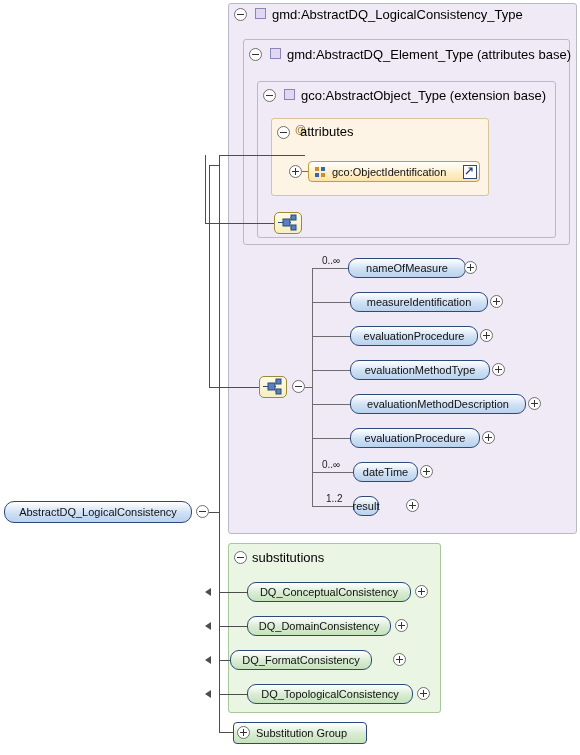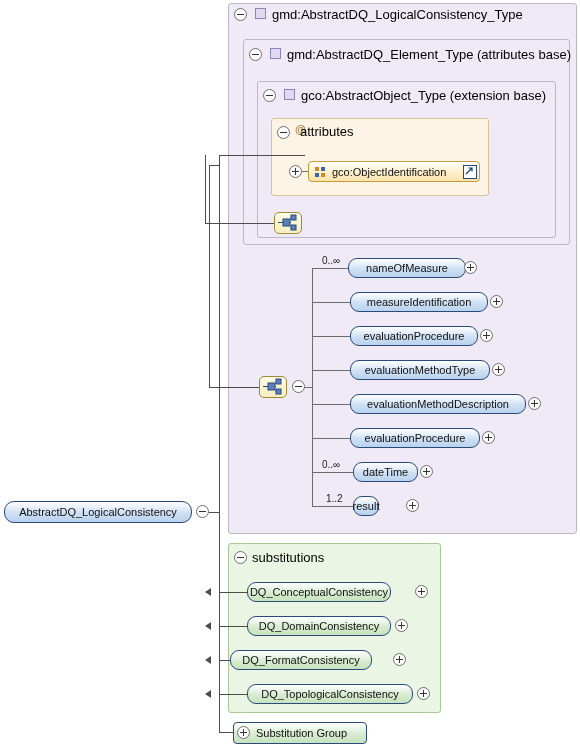--- a/index.html
+++ b/index.html
@@ -218,21 +218,21 @@
 <div class="ln h thick" style="left:209px;top:165px;width:11px;"></div>
 
 <div class="panel" style="left:228px;top:543px;width:213px;height:170px;background:#eaf5e4;border-color:#a9c79a;"></div>
 <div class="circ" style="left:234px;top:551px;"></div>
 <div class="panel-hdr" style="left:252px;top:550px;">
   <span>substitutions</span>
 </div>
 
 <div class="arrow" style="left:205px;top:588px;"></div>
 <div class="ln h thick" style="left:219px;top:592px;width:28px;"></div>
-<div class="node green" style="left:247px;top:582px;width:144px;">
+<div class="node green" style="left:247px;top:582px;width:164px;">
   <span>DQ_ConceptualConsistency</span>
 </div>
 <div class="circ plus" style="left:415px;top:585px;"></div>
 
 <div class="arrow" style="left:205px;top:622px;"></div>
 <div class="ln h thick" style="left:219px;top:626px;width:28px;"></div>
 <div class="node green" style="left:247px;top:616px;width:144px;">
   <span>DQ_DomainConsistency</span>
 </div>
 <div class="circ plus" style="left:395px;top:619px;"></div>

